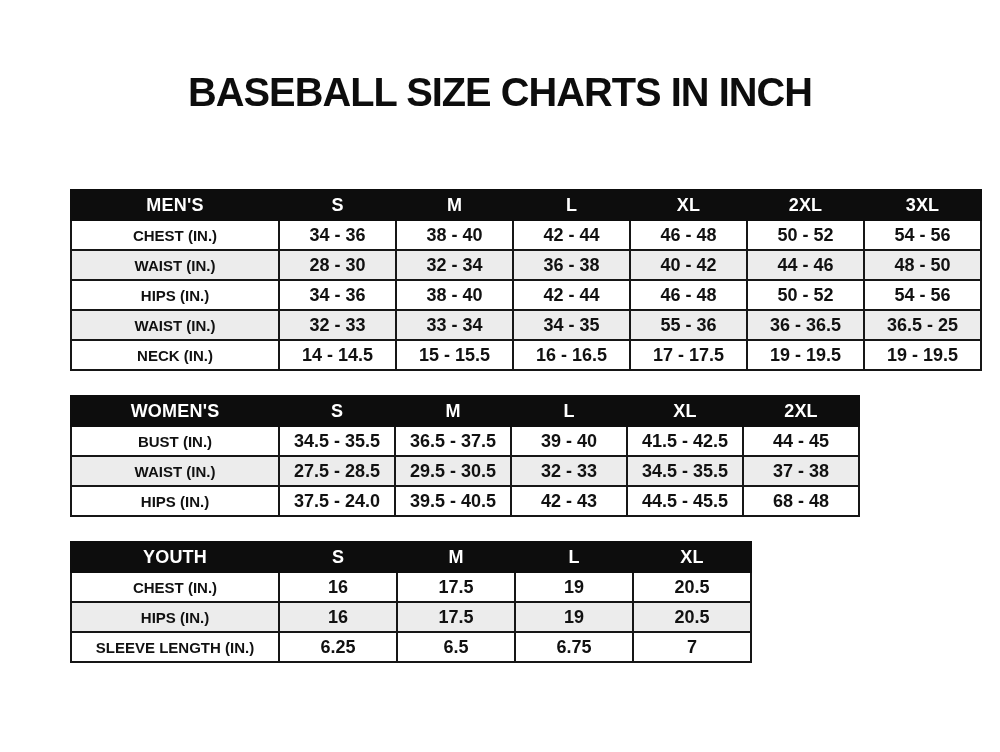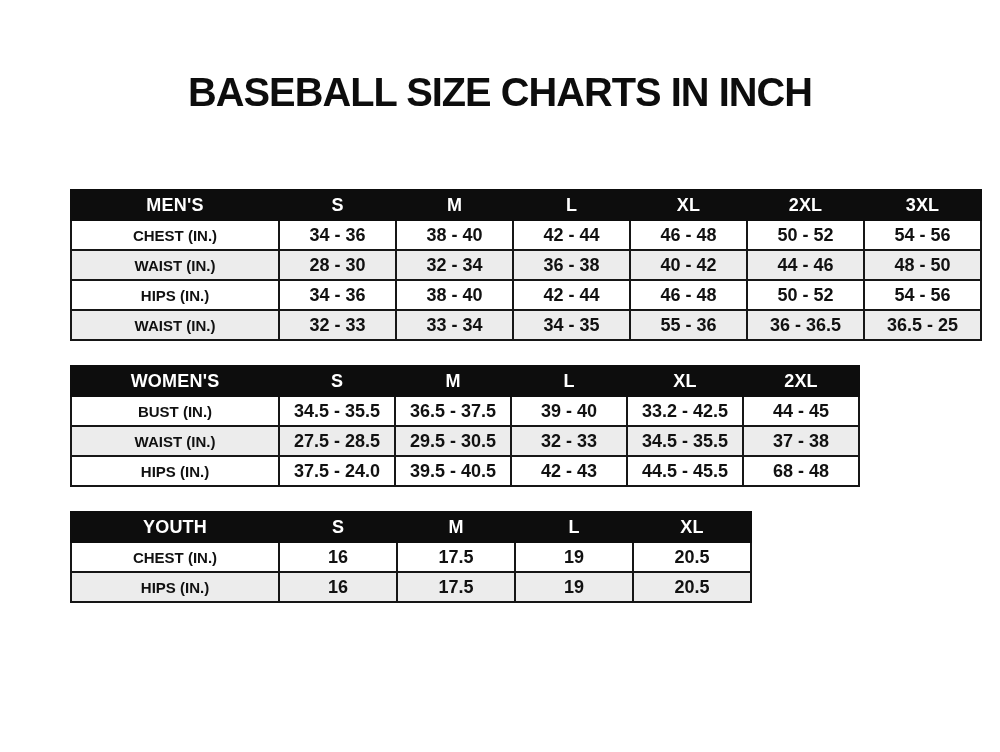--- a/index.html
+++ b/index.html
@@ -109,20 +109,29 @@
           </tr>
           <tr>
             <td class="row-label">WAIST (IN.)</td>
             <td>32 - 33</td>
             <td>33 - 34</td>
             <td>34 - 35</td>
             <td>55 - 36</td>
             <td>36 - 36.5</td>
             <td>36.5 - 25</td>
           </tr>
+          <tr>
+            <td class="row-label">NECK (IN.)</td>
+            <td>14 - 14.5</td>
+            <td>15 - 15.5</td>
+            <td>16 - 16.5</td>
+            <td>17 - 17.5</td>
+            <td>19 - 19.5</td>
+            <td>19 - 19.5</td>
+          </tr>
         </tbody>
       </table>
       <table class="size-table" style="width: 788px;">
         <colgroup>
           <col style="width: 208px;">
           <col style="width: 116px;">
           <col style="width: 116px;">
           <col style="width: 116px;">
           <col style="width: 116px;">
           <col style="width: 116px;">
@@ -136,21 +145,21 @@
             <th>XL</th>
             <th>2XL</th>
           </tr>
         </thead>
         <tbody>
           <tr>
             <td class="row-label">BUST (IN.)</td>
             <td>34.5 - 35.5</td>
             <td>36.5 - 37.5</td>
             <td>39 - 40</td>
-            <td>33.2 - 42.5</td>
+            <td>41.5 - 42.5</td>
             <td>44 - 45</td>
           </tr>
           <tr>
             <td class="row-label">WAIST (IN.)</td>
             <td>27.5 - 28.5</td>
             <td>29.5 - 30.5</td>
             <td>32 - 33</td>
             <td>34.5 - 35.5</td>
             <td>37 - 38</td>
           </tr>
@@ -189,16 +198,23 @@
             <td>19</td>
             <td>20.5</td>
           </tr>
           <tr>
             <td class="row-label">HIPS (IN.)</td>
             <td>16</td>
             <td>17.5</td>
             <td>19</td>
             <td>20.5</td>
           </tr>
+          <tr>
+            <td class="row-label">SLEEVE LENGTH (IN.)</td>
+            <td>6.25</td>
+            <td>6.5</td>
+            <td>6.75</td>
+            <td>7</td>
+          </tr>
         </tbody>
       </table>
     </div>
 </div>
 
 </body></html>

